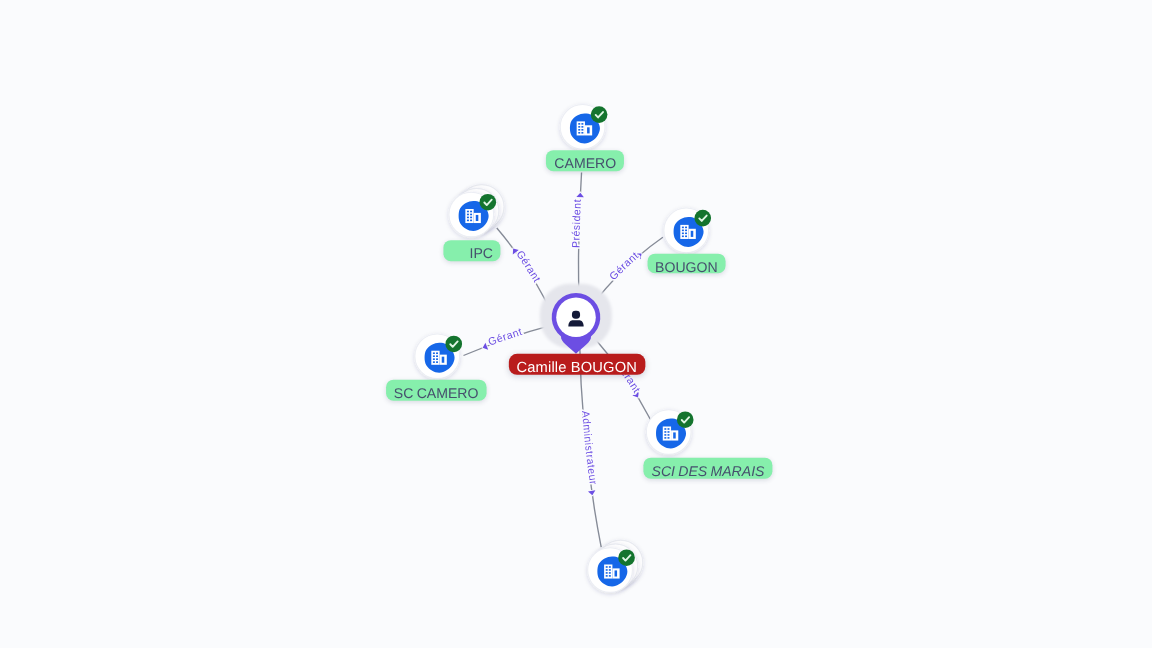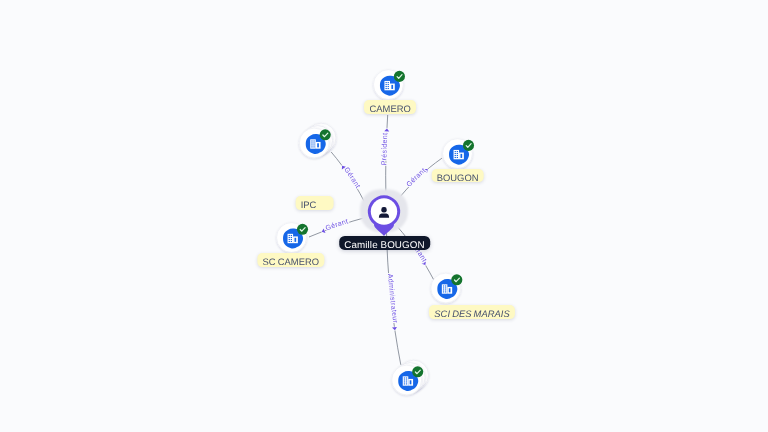--- a/index.html
+++ b/index.html
@@ -3,26 +3,26 @@
 <meta charset="utf-8">
 <title>Relationship graph</title>
 <style>
   html,body{margin:0;padding:0;}
   body{width:768px;height:432px;background:#fafbfd;overflow:hidden;
        font-family:"Liberation Sans",sans-serif;
        -webkit-font-smoothing:antialiased;text-rendering:geometricPrecision;}
   #stage{position:relative;width:768px;height:432px;background:#fafbfd;}
   #edges{position:absolute;left:0;top:0;width:768px;height:432px;}
   #overlay{position:absolute;left:0;top:0;width:768px;height:432px;pointer-events:none;}
-  .nlabel{position:absolute;background:#fef9c3;border-radius:5px;color:#46506d;
+  .nlabel{position:absolute;background:#86efac;border-radius:5px;color:#46506d;
           font-size:9.4px;line-height:18px;height:13.8px;white-space:nowrap;
-          padding:0 5.4px;letter-spacing:0.02px;word-spacing:-0.5px;min-width:28px;text-align:left;box-sizing:content-box;overflow:hidden;
+          padding:0 5.4px;letter-spacing:0.02px;word-spacing:-0.5px;min-width:28px;text-align:right;box-sizing:content-box;overflow:hidden;
           box-shadow:0 1px 3.5px rgba(40,46,80,.16);transform:translate(-50%,-50%);
           pointer-events:auto;}
-  .centerlabel{position:absolute;background:#0f172a;border-radius:5.5px;color:#fff;
+  .centerlabel{position:absolute;background:#b91c1c;border-radius:5.5px;color:#fff;
           font-size:9.8px;line-height:19.4px;height:14.2px;white-space:nowrap;
           padding:0 5.6px;overflow:hidden;letter-spacing:.1px;
           box-shadow:0 1px 4px rgba(40,46,80,.22);transform:translate(-50%,-50%);
           pointer-events:auto;}
   text.etext{fill:#6c4ee3;font-size:7.1px;font-family:"Liberation Sans",sans-serif;letter-spacing:.28px;
            paint-order:stroke;stroke:#fafbfd;stroke-width:2.2px;stroke-linejoin:round;}
 </style>
 </head>
 <body>
 
@@ -201,19 +201,19 @@
 <text class="etext" dy="0.55"><textPath href="#ep-camero" startOffset="37.89%">Président</textPath></text>
 <text class="etext" dy="0.55"><textPath href="#ep-ipc" startOffset="31.80%">Gérant</textPath></text>
 <text class="etext" dy="0.55"><textPath href="#ep-jeanjo" startOffset="29.91%">Gérant</textPath></text>
 <text class="etext" dy="0.55"><textPath href="#ep-scminie" startOffset="30.00%">Gérant</textPath></text>
 <text class="etext" dy="0.55"><textPath href="#ep-scidesmarais" startOffset="33.13%">Gérant</textPath></text>
 <text class="etext" dy="0.55"><textPath href="#ep-bred" startOffset="33.56%">Administrateur</textPath></text>
 </g>
 </svg>
 <div id="overlay">
 <div class="nlabel" style="left:390.2px;top:107.2px;">CAMERO</div>
-<div class="nlabel" style="left:314.7px;top:167.3px;margin-top:36px;">IPC</div>
+<div class="nlabel" style="left:314.7px;top:167.3px;">IPC</div>
 <div class="nlabel" style="left:457.6px;top:175.7px;">BOUGON</div>
 <div class="nlabel" style="left:290.8px;top:260.4px;">SC CAMERO</div>
 <div class="nlabel" style="left:472px;top:312.0px;font-style:italic;">SCI DES MARAIS</div>
 <div class="centerlabel" style="left:384.5px;top:243.2px;">Camille BOUGON</div>
 </div>
 </div>
 
 </body></html>

